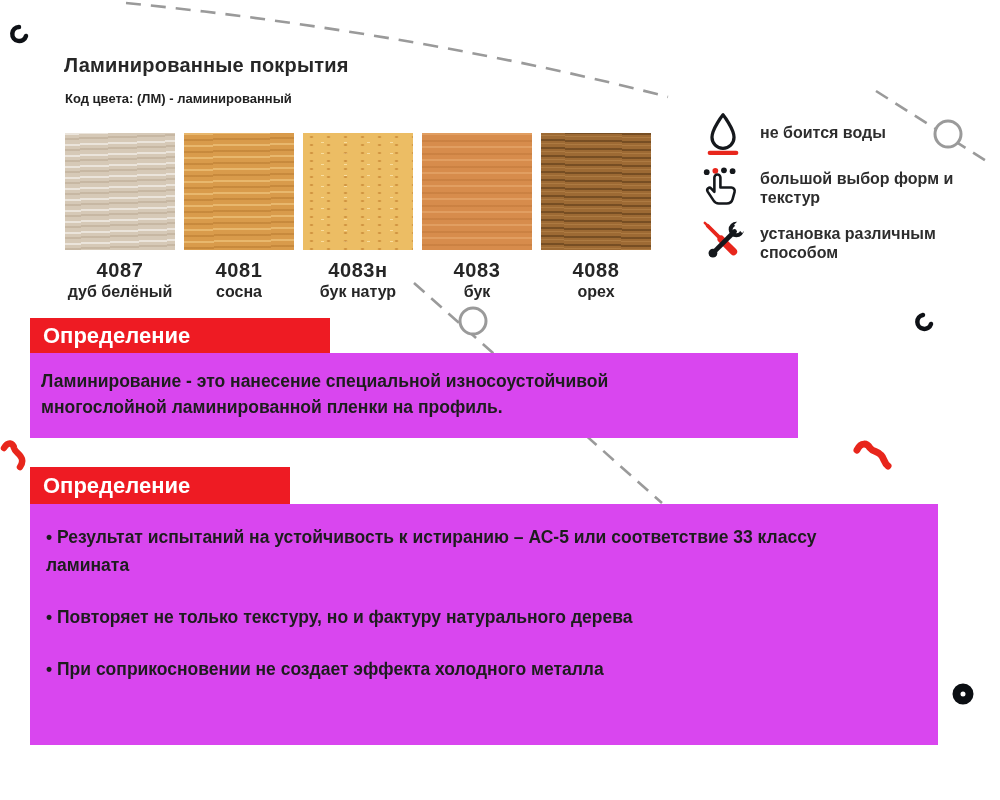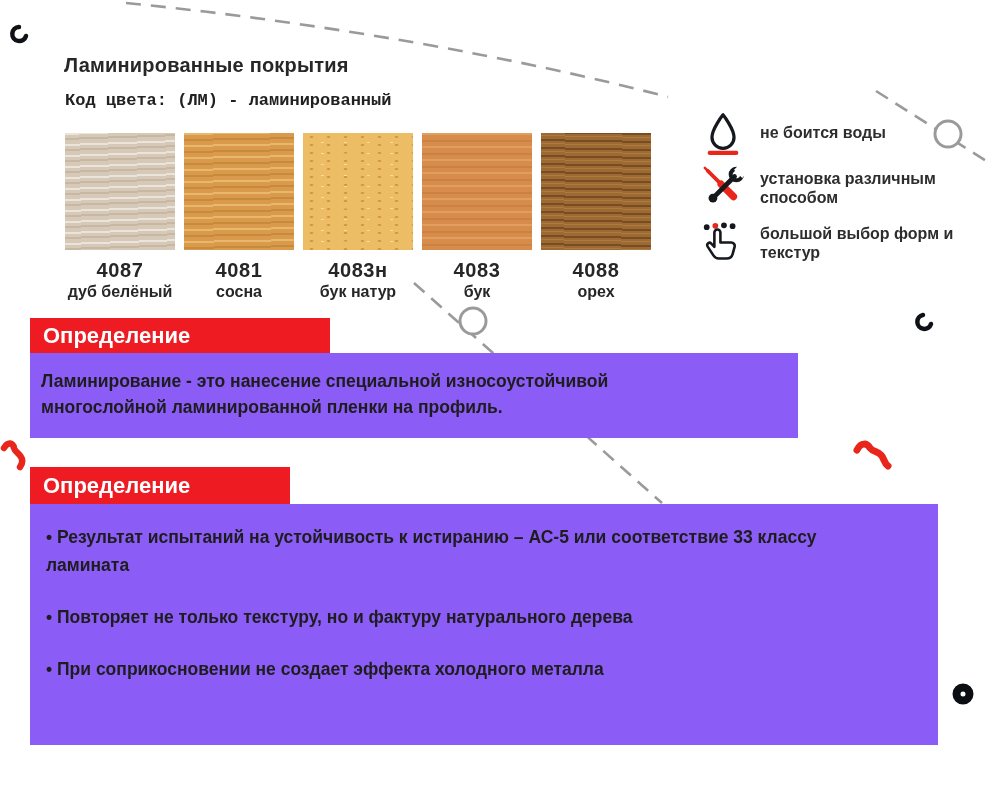--- a/index.html
+++ b/index.html
@@ -5,21 +5,21 @@
   html,body{margin:0;padding:0;}
   body{
     position:relative;width:1000px;height:800px;overflow:hidden;
     background:#ffffff;font-family:"Liberation Sans",sans-serif;color:#202020;
   }
   .decor{position:absolute;left:0;top:0;width:1000px;height:800px;z-index:0;}
   .layer{position:absolute;z-index:1;}
 
   
   .title{left:64px;top:54px;font-size:20px;font-weight:800;color:#272727;letter-spacing:.2px;}
-  .subtitle{left:65px;top:91px;font-size:17px;font-weight:600;color:#212121;font-family:Liberation Mono, monospace;}
+  .subtitle{left:65px;top:91px;font-size:13px;font-weight:600;color:#212121;}
   .subtitle .code{font-weight:800;}
 
   
   .swatch-row{left:65px;top:133px;display:flex;gap:9px;}
   .swatch-item{width:110px;text-align:center;}
   .swatch{width:110px;height:117px;}
   .sw0{background-color:#d6c9b7;background-image:
       repeating-linear-gradient(178deg, rgba(255,255,255,.5) 0 2px, rgba(255,255,255,0) 2px 5px,
       rgba(160,138,112,.28) 5px 7px, rgba(160,138,112,0) 7px 11px);}
   .sw1{background-color:#d99b4b;background-image:
@@ -42,21 +42,21 @@
   .benefits{left:700px;top:110px;width:275px;display:flex;flex-direction:column;gap:9px;}
   .benefit{display:flex;align-items:center;gap:14px;}
   .benefit svg{width:46px;height:46px;flex:none;}
   .benefit-label{font-size:16px;font-weight:600;color:#2d2d2d;line-height:1.2;width:200px;}
 
   
   .banner{left:30px;background:#ee1b23;color:#ffffff;font-weight:700;font-size:22px;
           display:flex;align-items:center;padding-left:13px;box-sizing:border-box;}
   .banner-def{top:318px;width:300px;height:35px;}
   .banner-feat{top:467px;width:260px;height:37px;}
-  .panel{left:30px;background:#8b5cf6;font-weight:700;color:#1d1d1d;box-sizing:border-box;}
+  .panel{left:30px;background:#d946ef;font-weight:700;color:#1d1d1d;box-sizing:border-box;}
   .panel-def{top:353px;width:768px;height:85px;font-size:17.5px;line-height:26px;padding:15px 20px 0 11px;}
   .panel-def .inner{max-width:660px;}
   .panel-feat{top:504px;width:908px;height:241px;font-size:17.5px;padding:19px 60px 0 16px;}
   .bullet{margin-bottom:24px;line-height:28px;}
   .bullet::before{content:"\2022\00a0 ";}
 </style>
 </head>
 <body>
 
 <svg class="decor" viewBox="0 0 1000 800">
@@ -108,39 +108,39 @@
 <div class="layer benefits">
   <div class="benefit">
     <svg viewBox="0 0 48 48">
       <path d="M24 5 C24 5 12.5 19.5 12.5 28.5 a11.5 11.5 0 0 0 23 0 C35.5 19.5 24 5 24 5 Z" fill="none" stroke="#15181c" stroke-width="3.4" stroke-linejoin="round"></path>
       <rect x="8" y="42.5" width="32" height="4.5" rx="2.2" fill="#e8261c"></rect>
     </svg>
     <div class="benefit-label">не боится воды</div>
   </div>
   <div class="benefit">
     <svg viewBox="0 0 48 48">
+      <circle cx="7" cy="7.5" r="3" fill="#15181c"></circle>
+      <circle cx="16" cy="6" r="3" fill="#e8261c"></circle>
+      <circle cx="25" cy="5.5" r="3" fill="#15181c"></circle>
+      <circle cx="34" cy="6.5" r="3" fill="#15181c"></circle>
+      <path d="M15 13 v15 l-3.2 -3.4 c-2.2 -2.2 -5.4 .4 -3.8 3.2 l6.2 9.4 c1.2 1.9 3.2 3 5.4 3 h8.2 c3 0 5.5 -2 6.3 -4.9 l2 -7.3 c.6 -2.3 -1.1 -4.5 -3.5 -4.5 h-11.3 v-10.5 a3.15 3.15 0 0 0 -6.3 0 Z" fill="none" stroke="#15181c" stroke-width="2.7" stroke-linejoin="round"></path>
+    </svg>
+    <div class="benefit-label">большой выбор форм и текстур</div>
+  </div>
+  <div class="benefit">
+    <svg viewBox="0 0 48 48">
       <path d="M8 6 L22 20" stroke="#e8261c" stroke-width="4" stroke-linecap="round" fill="none"></path>
       <path d="M22 20 L35 33" stroke="#e8261c" stroke-width="7.5" stroke-linecap="round" fill="none"></path>
       <path d="M5 3 L9 7" stroke="#e8261c" stroke-width="2.6" stroke-linecap="round" fill="none"></path>
       <path d="M36 12 L15 33" stroke="#15181c" stroke-width="5" stroke-linecap="round" fill="none"></path>
       <circle cx="38" cy="10" r="6" fill="none" stroke="#15181c" stroke-width="4.2"></circle>
       <rect x="38" y="0" width="12" height="11" fill="#ffffff" transform="rotate(45 44 5)"></rect>
       <circle cx="13.5" cy="34.5" r="4.6" fill="#15181c"></circle>
     </svg>
     <div class="benefit-label">установка различным способом</div>
-  </div>
-  <div class="benefit">
-    <svg viewBox="0 0 48 48">
-      <circle cx="7" cy="7.5" r="3" fill="#15181c"></circle>
-      <circle cx="16" cy="6" r="3" fill="#e8261c"></circle>
-      <circle cx="25" cy="5.5" r="3" fill="#15181c"></circle>
-      <circle cx="34" cy="6.5" r="3" fill="#15181c"></circle>
-      <path d="M15 13 v15 l-3.2 -3.4 c-2.2 -2.2 -5.4 .4 -3.8 3.2 l6.2 9.4 c1.2 1.9 3.2 3 5.4 3 h8.2 c3 0 5.5 -2 6.3 -4.9 l2 -7.3 c.6 -2.3 -1.1 -4.5 -3.5 -4.5 h-11.3 v-10.5 a3.15 3.15 0 0 0 -6.3 0 Z" fill="none" stroke="#15181c" stroke-width="2.7" stroke-linejoin="round"></path>
-    </svg>
-    <div class="benefit-label">большой выбор форм и текстур</div>
   </div>
 </div>
 
 <div class="layer banner banner-def">
   <span>Определение</span>
 </div>
 <div class="layer panel panel-def">
   <div class="inner">Ламинирование - это нанесение специальной износоустойчивой многослойной ламинированной пленки на профиль.</div>
 </div>
 

